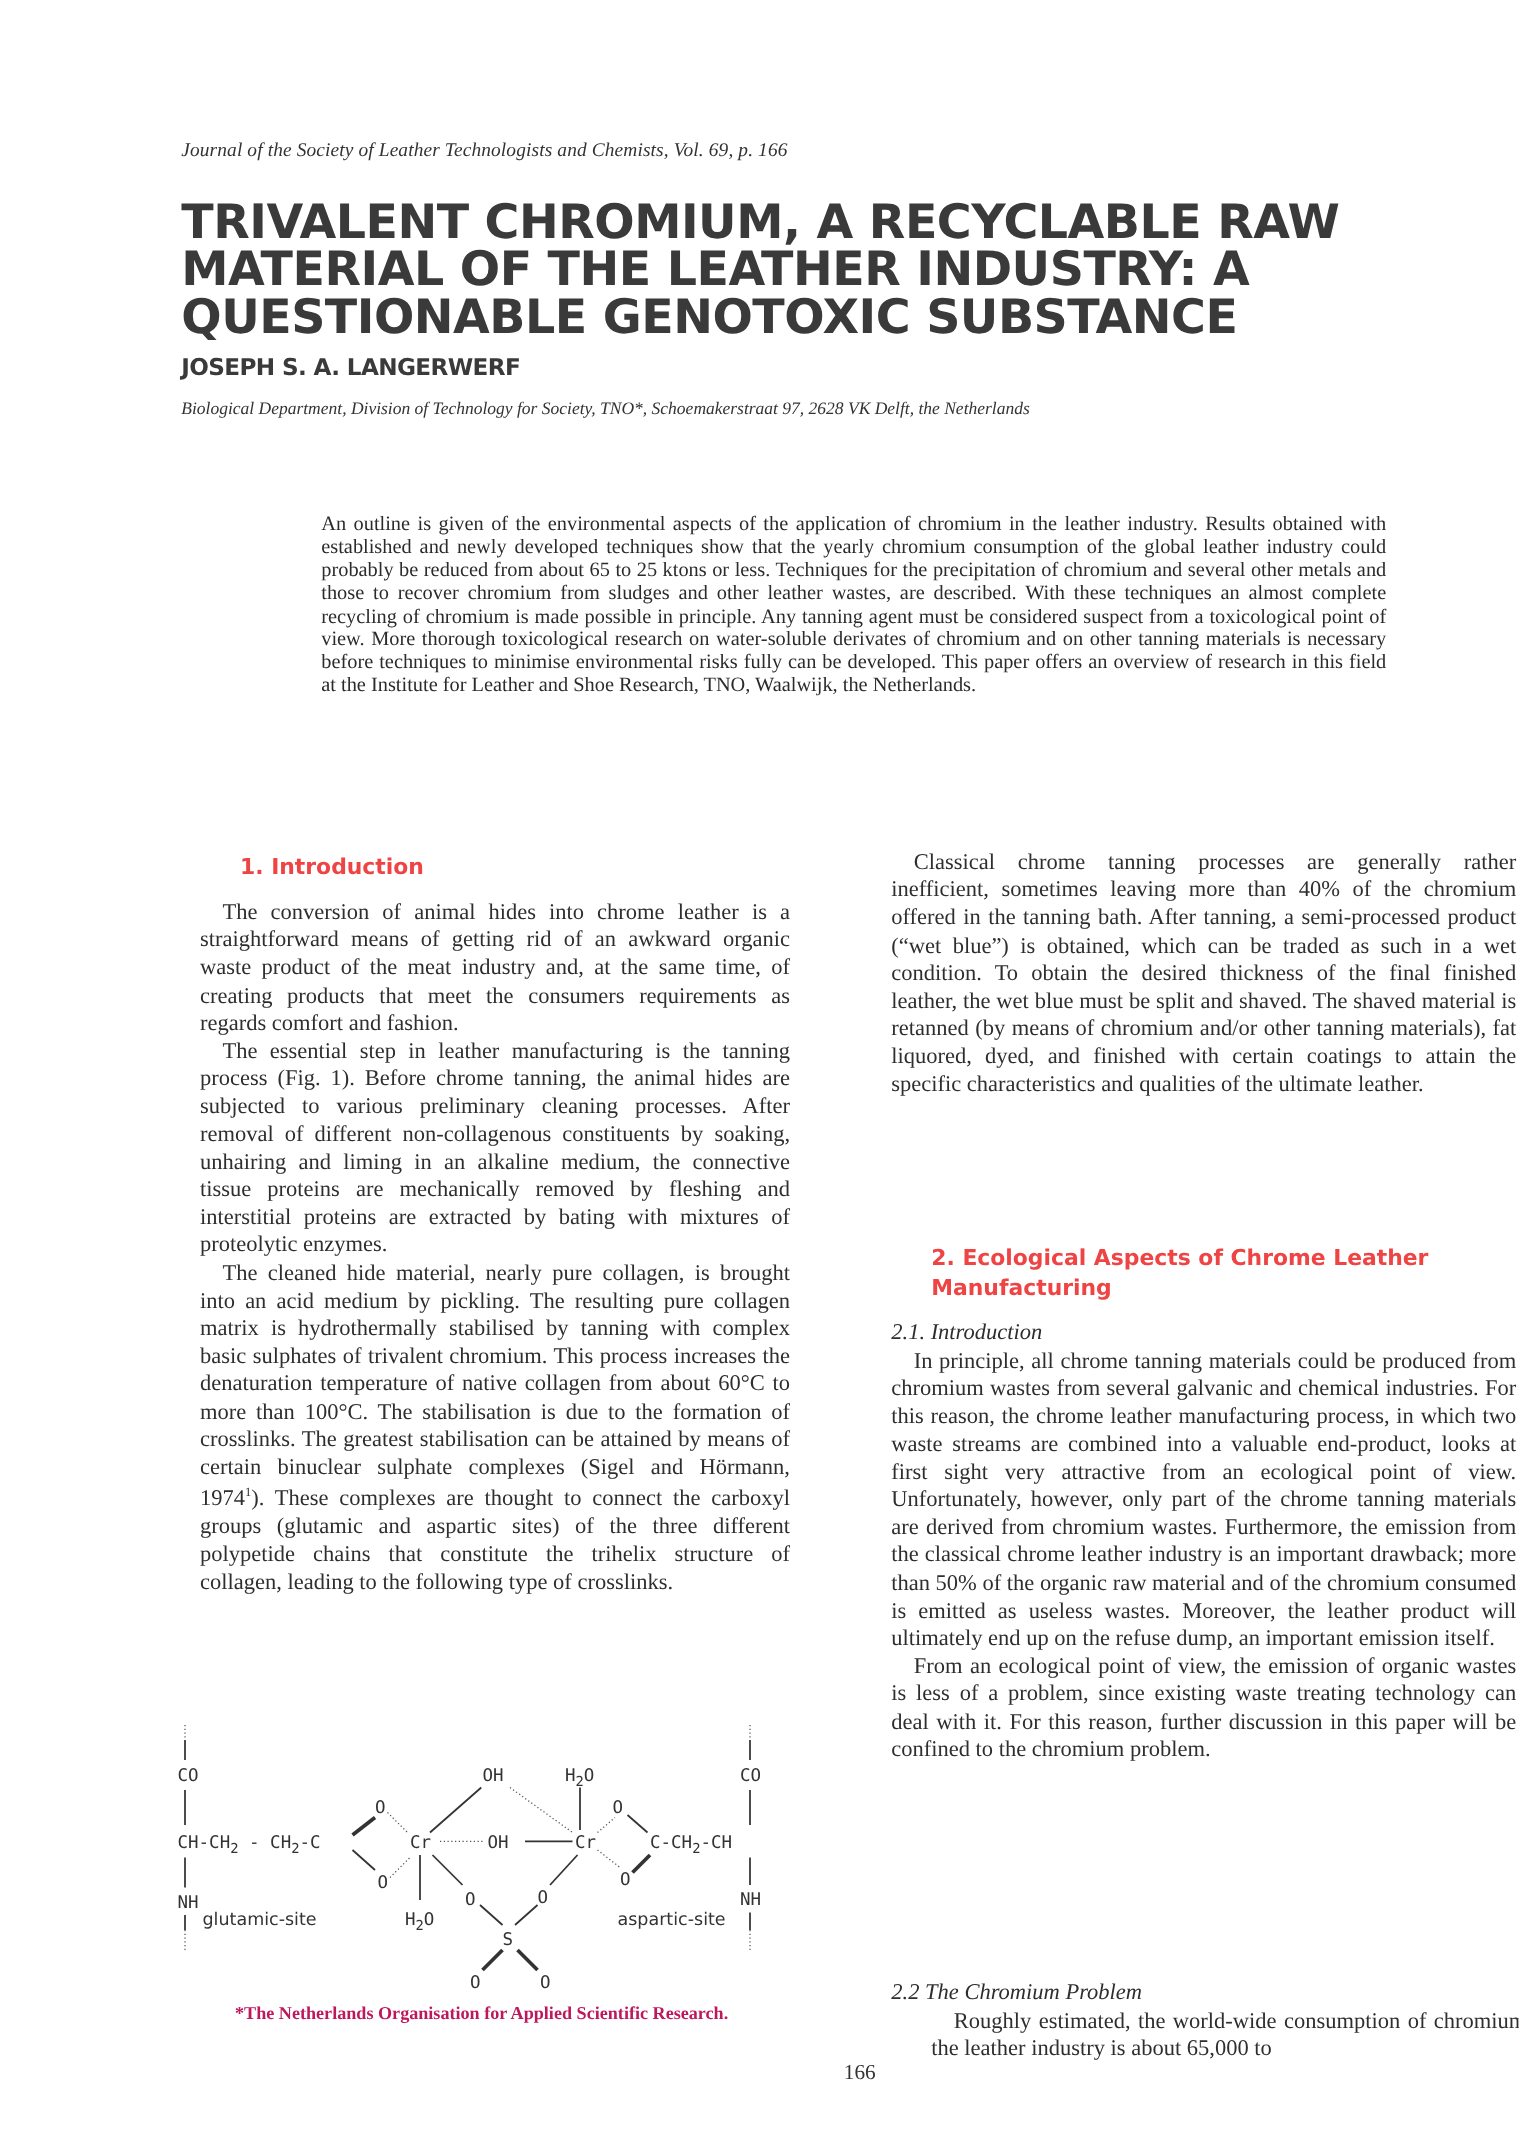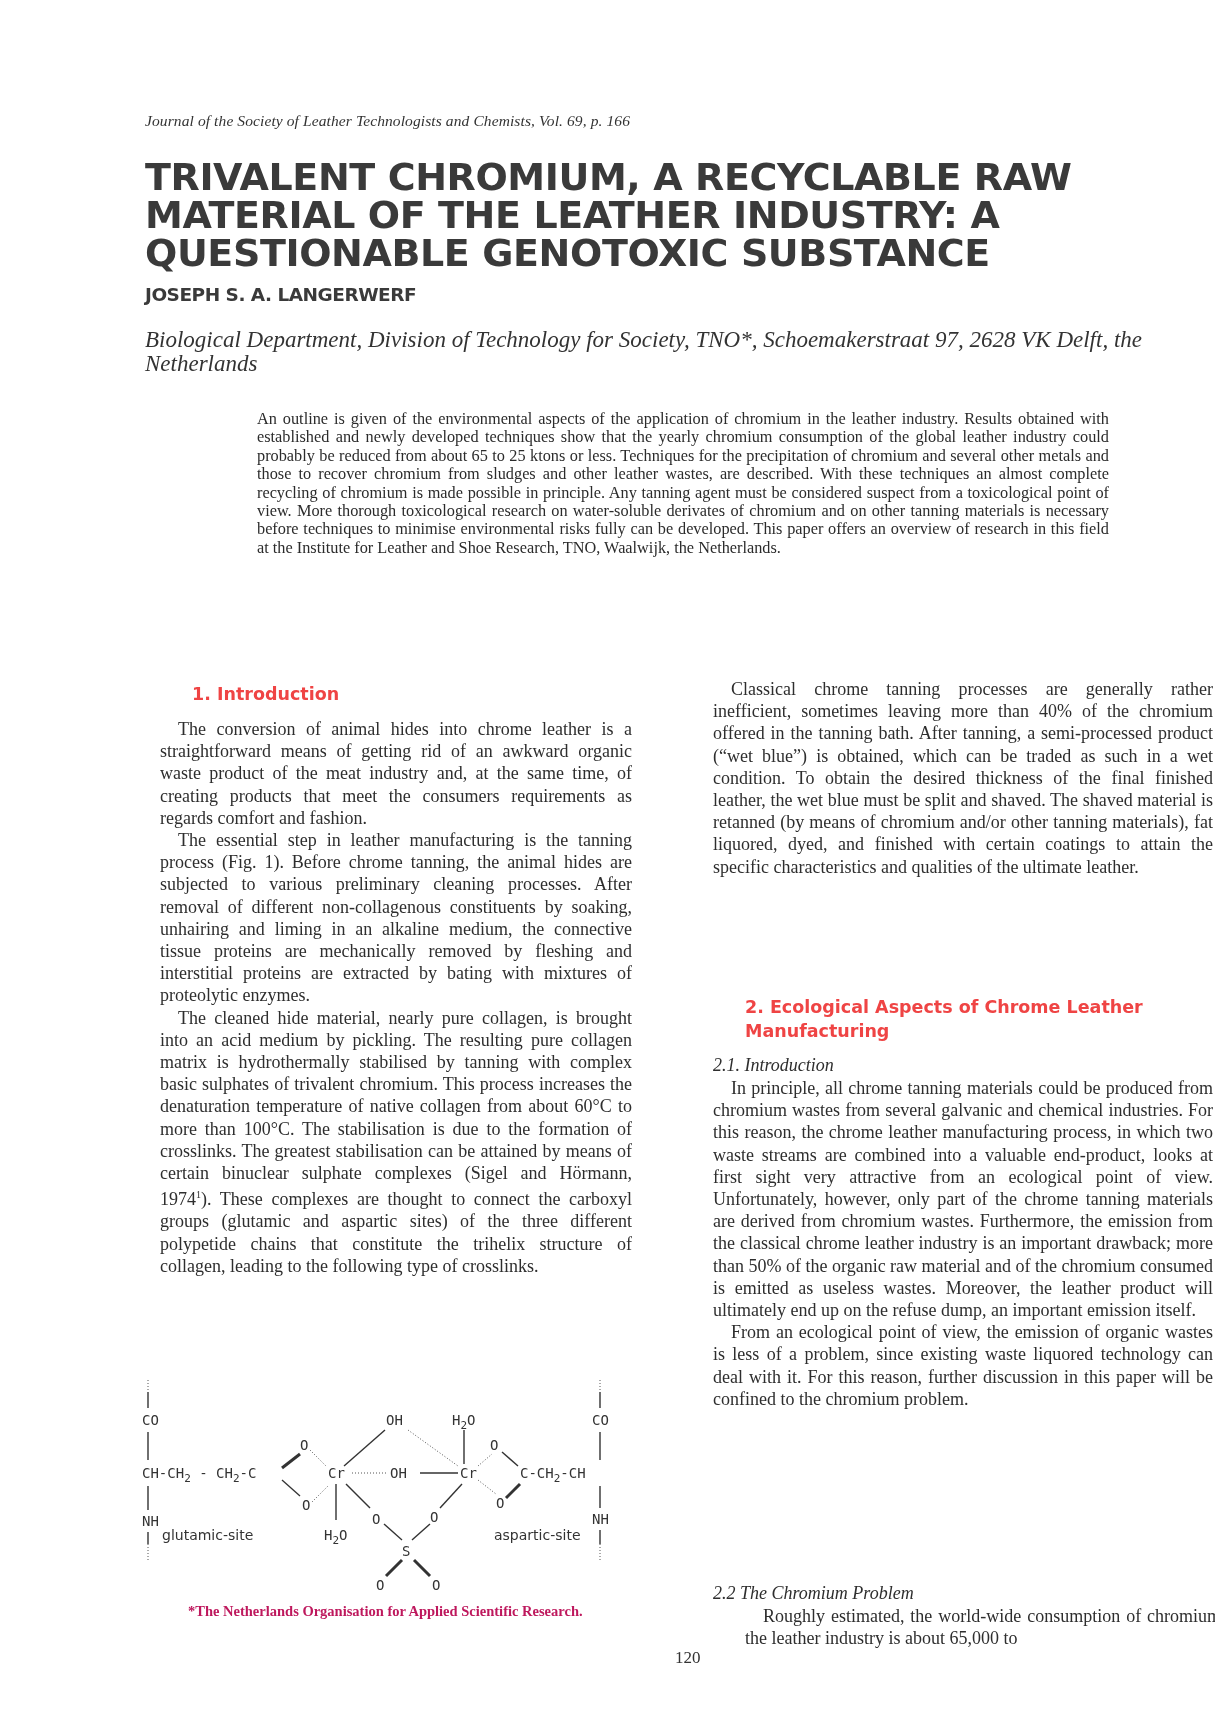--- a/index.html
+++ b/index.html
@@ -3,21 +3,21 @@
 <meta charset="utf-8">
 <style>
   html, body { margin: 0; padding: 0; background: #ffffff; }
   body { width: 1215px; height: 1725px; position: relative; overflow: hidden; color: #2e2e2e; }
   .serif { font-family: "Liberation Serif", "DejaVu Serif", serif; }
   .sans { font-family: "DejaVu Sans", "Liberation Sans", sans-serif; }
 
   #journal-header { position: absolute; left: 145px; top: 112px; font-size: 15.5px; font-style: italic; letter-spacing: 0.1px; color: #333; }
   #title { position: absolute; left: 145px; top: 158px; width: 1000px; font-size: 38px; font-weight: bold; line-height: 38px; letter-spacing: -0.4px; color: #3a3a3a; margin: 0; }
   #author { position: absolute; left: 145px; top: 284px; font-size: 18.5px; font-weight: bold; color: #3a3a3a; letter-spacing: -0.5px; }
-  #affiliation { position: absolute; left: 145px; top: 328px; width: 1000px; font-size: 23px; font-style: italic; line-height: 24px; color: #333; }
+  #affiliation { position: absolute; left: 145px; top: 316px; width: 1000px; font-size: 14px; font-style: italic; line-height: 24px; color: #333; }
 
   #summary { position: absolute; left: 257px; top: 410px; width: 852px; font-size: 16.3px; line-height: 18.4px; text-align: justify; color: #2b2b2b; }
   #summary-heading { font-weight: bold; display: block; }
 
   .col { position: absolute; font-size: 18px; line-height: 22.2px; text-align: justify; color: #2e2e2e; }
   #col-left { left: 160px; top: 718px; width: 472px; }
   #col-right { left: 713px; top: 678px; width: 500px; }
   .col p { margin: 0; text-indent: 18px; }
   .sec-heading { font-family: "DejaVu Sans", "Liberation Sans", sans-serif; font-weight: bold; font-size: 17.5px; color: #ef4444; margin-left: 32px; }
   #sec1-heading { position: absolute; left: 160px; top: 684px; }
@@ -127,22 +127,22 @@
 <div id="col-right" class="col serif">
   <p>Classical chrome tanning processes are generally rather inefficient, sometimes leaving more than 40% of the chromium offered in the tanning bath. After tanning, a semi-processed product (“wet blue”) is obtained, which can be traded as such in a wet condition. To obtain the desired thickness of the final finished leather, the wet blue must be split and shaved. The shaved material is retanned (by means of chromium and/or other tanning materials), fat liquored, dyed, and finished with certain coatings to attain the specific characteristics and qualities of the ultimate leather.</p>
 </div>
 
 <div id="sec2-heading" class="sec-heading">2. Ecological Aspects of Chrome Leather Manufacturing</div>
 
 <div id="sec21-heading" class="serif sub-heading">2.1. Introduction</div>
 
 <div id="col-right-2" class="col serif">
   <p>In principle, all chrome tanning materials could be produced from chromium wastes from several galvanic and chemical industries. For this reason, the chrome leather manufacturing process, in which two waste streams are combined into a valuable end-product, looks at first sight very attractive from an ecological point of view. Unfortunately, however, only part of the chrome tanning materials are derived from chromium wastes. Furthermore, the emission from the classical chrome leather industry is an important drawback; more than 50% of the organic raw material and of the chromium consumed is emitted as useless wastes. Moreover, the leather product will ultimately end up on the refuse dump, an important emission itself.</p>
-  <p>From an ecological point of view, the emission of organic wastes is less of a problem, since existing waste liquored technology can deal with it. For this reason, further discussion in this paper will be confined to the chromium problem.</p>
+  <p>From an ecological point of view, the emission of organic wastes is less of a problem, since existing waste treating technology can deal with it. For this reason, further discussion in this paper will be confined to the chromium problem.</p>
 </div>
 
 <div id="sec22-heading" class="serif sub-heading">2.2 The Chromium Problem</div>
 
 <div id="col-right-3" class="col serif">
   <p>Roughly estimated, the world-wide consumption of chromium by the leather industry is about 65,000 to</p>
 </div>
 
-<div id="page-number" class="serif">120</div>
+<div id="page-number" class="serif">166</div>
 
 </body></html>

